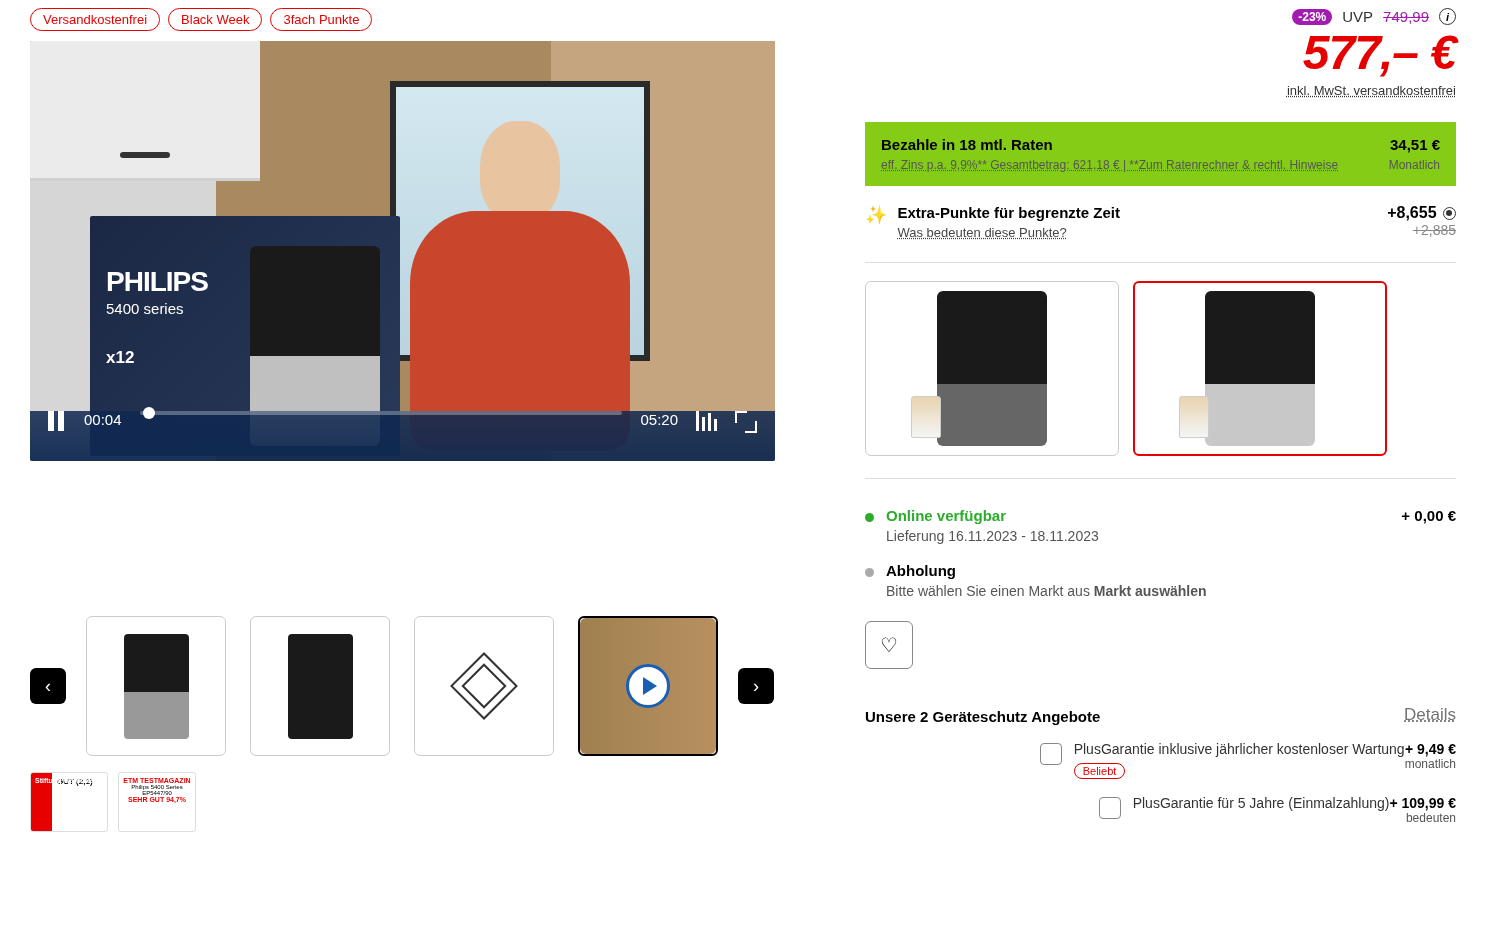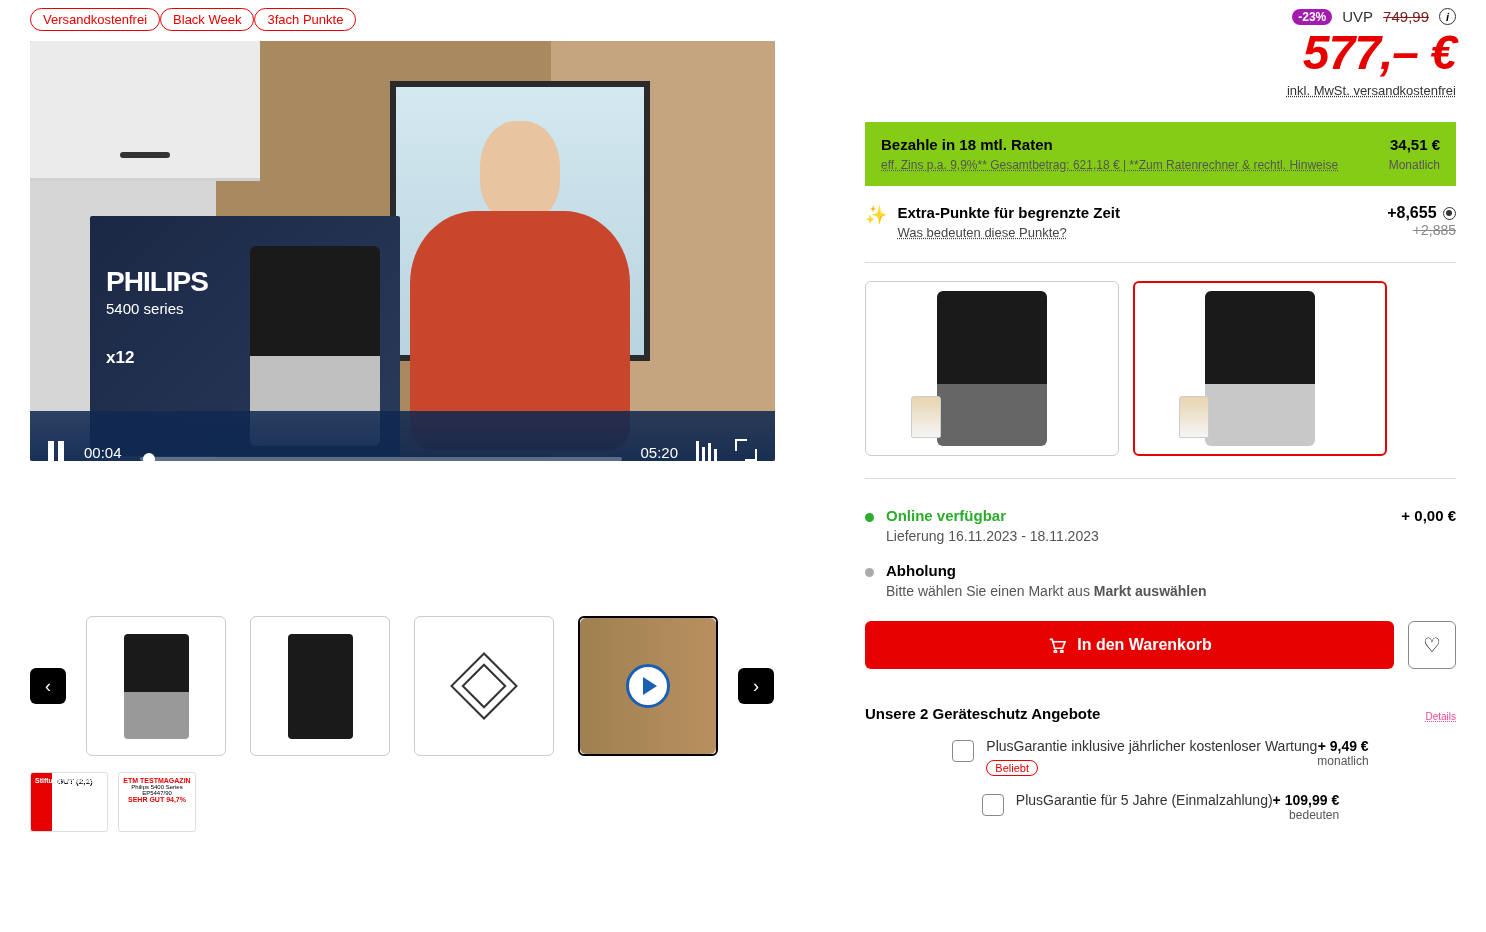--- a/index.html
+++ b/index.html
@@ -2,40 +2,40 @@
 <html><head>
 <meta charset="utf-8">
 <style>
 * { box-sizing: border-box; margin: 0; padding: 0; }
 body { font-family: -apple-system, BlinkMacSystemFont, "Segoe UI", Arial, sans-serif; background: #fff; color: #000; width: 1486px; height: 932px; overflow: hidden; }
 .container { display: flex; padding: 8px 30px 0; gap: 60px; }
 .left { width: 775px; }
 .right { flex: 1; }
 
 
-.badges { display: flex; gap: 0; margin-bottom: 10px; }
+.badges { display: flex; gap: 8px; margin-bottom: 10px; }
 .badge { border: 1px solid #e60000; color: #e60000; background: #fff; border-radius: 14px; padding: 3px 12px; font-size: 13px; font-weight: 500; }
 
 
 .video { position: relative; width: 745px; height: 420px; background: linear-gradient(to bottom, #6b5d55 0%, #7a6e66 30%, #a0806a 100%); border-radius: 2px; overflow: hidden; }
 .video-scene { position: absolute; inset: 0; }
 .kitchen-bg { position: absolute; inset: 0; background: linear-gradient(to right, #d6d6d6 0%, #d6d6d6 25%, #a88960 25%, #a88960 70%, #c4a580 70%); }
 .cabinet { position: absolute; top: 0; left: 0; width: 230px; height: 140px; background: #ebebeb; border-bottom: 3px solid #d0d0d0; }
 .cabinet::after { content: ""; position: absolute; bottom: 20px; left: 50%; width: 50px; height: 6px; background: #333; border-radius: 3px; transform: translateX(-50%); }
 .window { position: absolute; top: 40px; left: 360px; width: 260px; height: 280px; background: linear-gradient(to bottom, #d4e8f0, #b8d4e0); border: 6px solid #2a2a2a; }
 .person { position: absolute; top: 80px; left: 380px; width: 220px; height: 330px; }
 .person-head { position: absolute; top: 0; left: 50%; transform: translateX(-50%); width: 80px; height: 100px; background: #e8c4a0; border-radius: 45% 45% 40% 40%; }
 .person-hair { position: absolute; top: -10px; left: 50%; transform: translateX(-50%); width: 140px; height: 180px; background: #8a6548; border-radius: 50% 50% 30% 30%; z-index: -1; }
 .person-body { position: absolute; top: 90px; left: 0; width: 220px; height: 240px; background: #c8472c; border-radius: 30% 30% 10% 10%; }
 .product-box { position: absolute; top: 175px; left: 60px; width: 310px; height: 240px; background: linear-gradient(135deg, #1a2845, #2a3a5a); border-radius: 2px; overflow: hidden; }
 .box-brand { position: absolute; top: 50px; left: 16px; color: #fff; font-size: 28px; font-weight: 700; letter-spacing: -1px; }
 .box-series { position: absolute; top: 84px; left: 16px; color: #fff; font-size: 15px; font-weight: 400; }
 .box-x12 { position: absolute; top: 132px; left: 16px; color: #fff; font-size: 17px; font-weight: 600; }
 .box-machine { position: absolute; top: 30px; right: 20px; width: 130px; height: 200px; background: linear-gradient(to bottom, #1a1a1a 0%, #1a1a1a 55%, #c0c0c0 55%); border-radius: 6px; }
-.video-controls { position: absolute; bottom: 0; left: 0; right: 0; height: 50px; background: linear-gradient(to bottom, rgba(15,40,80,0.85), rgba(15,40,80,0.95)); display: flex; align-items: flex-end; padding: 0 18px; gap: 18px; color: #fff; }
+.video-controls { position: absolute; bottom: 0; left: 0; right: 0; height: 50px; background: linear-gradient(to bottom, rgba(15,40,80,0.85), rgba(15,40,80,0.95)); display: flex; align-items: flex-start; padding: 0 18px; gap: 18px; color: #fff; }
 .pause-icon { width: 18px; height: 20px; display: flex; gap: 4px; }
 .pause-icon span { width: 6px; height: 20px; background: #fff; }
 .time { font-size: 15px; color: #fff; }
 .progress { flex: 1; height: 4px; background: rgba(255,255,255,0.3); position: relative; border-radius: 2px; }
 .progress-dot { position: absolute; left: 2%; top: 50%; transform: translate(-50%, -50%); width: 12px; height: 12px; background: #fff; border-radius: 50%; }
 .eq-icon { display: flex; gap: 3px; align-items: flex-end; height: 20px; }
 .eq-icon span { width: 3px; background: #fff; }
 .eq-icon span:nth-child(1){height:20px}.eq-icon span:nth-child(2){height:14px}.eq-icon span:nth-child(3){height:18px}.eq-icon span:nth-child(4){height:12px}
 .fullscreen-icon { width: 22px; height: 22px; position: relative; cursor: pointer; }
 .fullscreen-icon::before, .fullscreen-icon::after { content:""; position:absolute; width:10px; height:10px; border:2px solid #fff; }
@@ -61,21 +61,21 @@
 .cert { width: 78px; height: 60px; border: 1px solid #ddd; border-radius: 3px; font-size: 8px; padding: 4px; overflow: hidden; }
 .cert1 { background: linear-gradient(to right, #e60000 0%, #e60000 28%, #fff 28%); }
 .cert2 { background: #fff; }
 .cert-head { font-size: 7px; font-weight: 700; text-align: center; }
 .cert1 .cert-head { color: #fff; position: absolute; }
 
 
 .price-row { display: flex; justify-content: flex-end; align-items: center; gap: 10px; font-size: 15px; }
 .discount-badge { background: #a21caf; color: #fff; font-size: 12px; font-weight: 700; padding: 1px 6px; border-radius: 10px; }
 .uvp { color: #333; }
-.old-price { color: #7f1d1d; text-decoration: line-through; }
+.old-price { color: #a21caf; text-decoration: line-through; }
 .info-icon { width: 17px; height: 17px; border: 1.5px solid #333; border-radius: 50%; display: inline-flex; align-items: center; justify-content: center; font-size: 11px; font-weight: 700; font-style: italic; }
 .price-main { text-align: right; font-size: 48px; font-weight: 900; font-style: italic; color: #e60000; line-height: 1; margin-top: 4px; letter-spacing:-1px; }
 .price-sub { text-align: right; font-size: 13px; color: #333; text-decoration: underline dotted; margin-top: 6px; }
 
 .finance { background: #84cc16; margin-top: 24px; padding: 14px 16px; }
 .finance-row { display: flex; justify-content: space-between; font-size: 15px; font-weight: 600; }
 .finance-sub { display: flex; justify-content: space-between; font-size: 12px; color: #555; margin-top: 5px; }
 .finance-sub u { text-decoration: underline dotted; }
 
 .points { display: flex; justify-content: space-between; align-items: flex-start; margin-top: 18px; }
@@ -111,22 +111,22 @@
 
 .cta-row { display: flex; gap: 14px; margin-top: 22px; }
 .cta-btn { flex: 1; background: #e60000; color: #fff; border: none; height: 48px; border-radius: 6px; font-size: 16px; font-weight: 600; display: flex; align-items: center; justify-content: center; gap: 10px; cursor: pointer; }
 .cart-icon { width: 20px; height: 16px; position: relative; }
 .cart-icon svg { fill: none; stroke: #fff; stroke-width: 2; }
 .wish-btn { width: 48px; height: 48px; border: 1.5px solid #888; background: #fff; border-radius: 6px; display: flex; align-items: center; justify-content: center; cursor: pointer; }
 .heart { font-size: 20px; }
 
 .warranty-head { display: flex; justify-content: space-between; align-items: flex-end; margin-top: 36px; }
 .warranty-title { font-size: 15px; font-weight: 700; }
-.warranty-details { font-size: 10px; color: #ec4899; text-decoration: underline dotted; cursor: pointer; }
-.warranty-option { display: flex; justify-content: center; align-items: flex-start; margin-top: 16px; }
+.warranty-details { font-size: 17px; color: #737373; text-decoration: underline dotted; cursor: pointer; }
+.warranty-option { display: flex; justify-content: flex-end; align-items: flex-start; margin-top: 16px; }
 .w-left { display: flex; gap: 12px; align-items: flex-start; }
 .checkbox { width: 22px; height: 22px; border: 1.5px solid #888; border-radius: 4px; flex-shrink: 0; cursor: pointer; margin-top: 2px; }
 .w-label { font-size: 14px; color: #333; }
 .w-badge { display: inline-block; border: 1px solid #e60000; color: #e60000; font-size: 11px; padding: 1px 8px; border-radius: 9px; margin-top: 6px; }
 .w-price { text-align: right; font-size: 14px; font-weight: 700; }
 .w-freq { font-size: 12px; color: #555; font-weight: 400; }
 </style>
 </head>
 <body>
 
@@ -275,30 +275,20 @@
           <span class="dot gray"></span>
           <div>
             <div class="pickup-title">Abholung</div>
             <div class="avail-sub"><span>Bitte wählen Sie einen Markt aus </span><span class="market-link">Markt auswählen</span></div>
           </div>
         </div>
       </div>
     </div>
 
     <div class="cta-row">
-      <button class="cta-btn">
-        <span class="cart-icon">
-          <svg viewBox="0 0 24 20" width="20" height="16">
-              <path d="M3 3h3l3 11h10l3-8H7"></path>
-              <circle cx="10" cy="18" r="1.5"></circle>
-              <circle cx="18" cy="18" r="1.5"></circle>
-            </svg>
-        </span>
-        <span>In den Warenkorb</span>
-      </button>
       <button class="wish-btn">
           <span class="heart">♡</span>
         </button>
     </div>
 
     <div class="warranty-head">
       <span class="warranty-title">Unsere 2 Geräteschutz Angebote</span>
       <span class="warranty-details">Details</span>
     </div>
 

